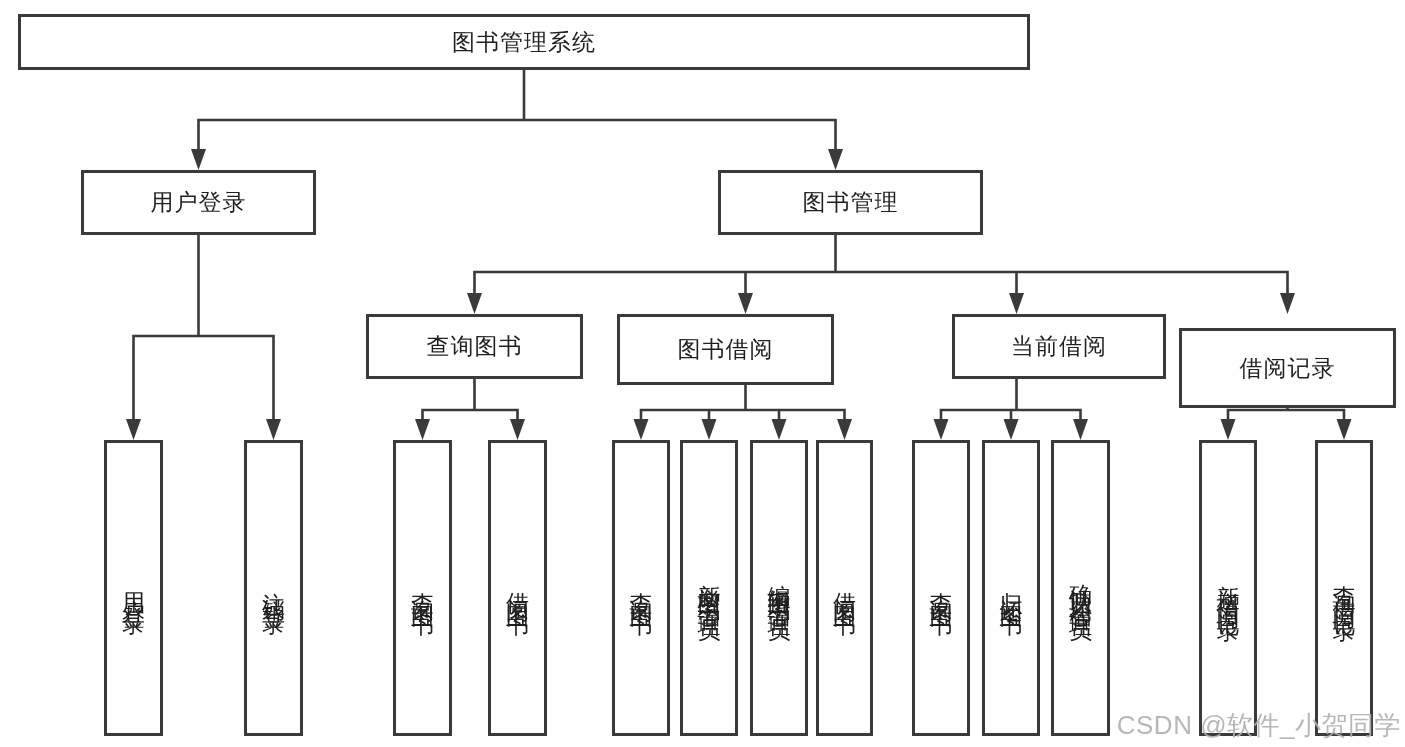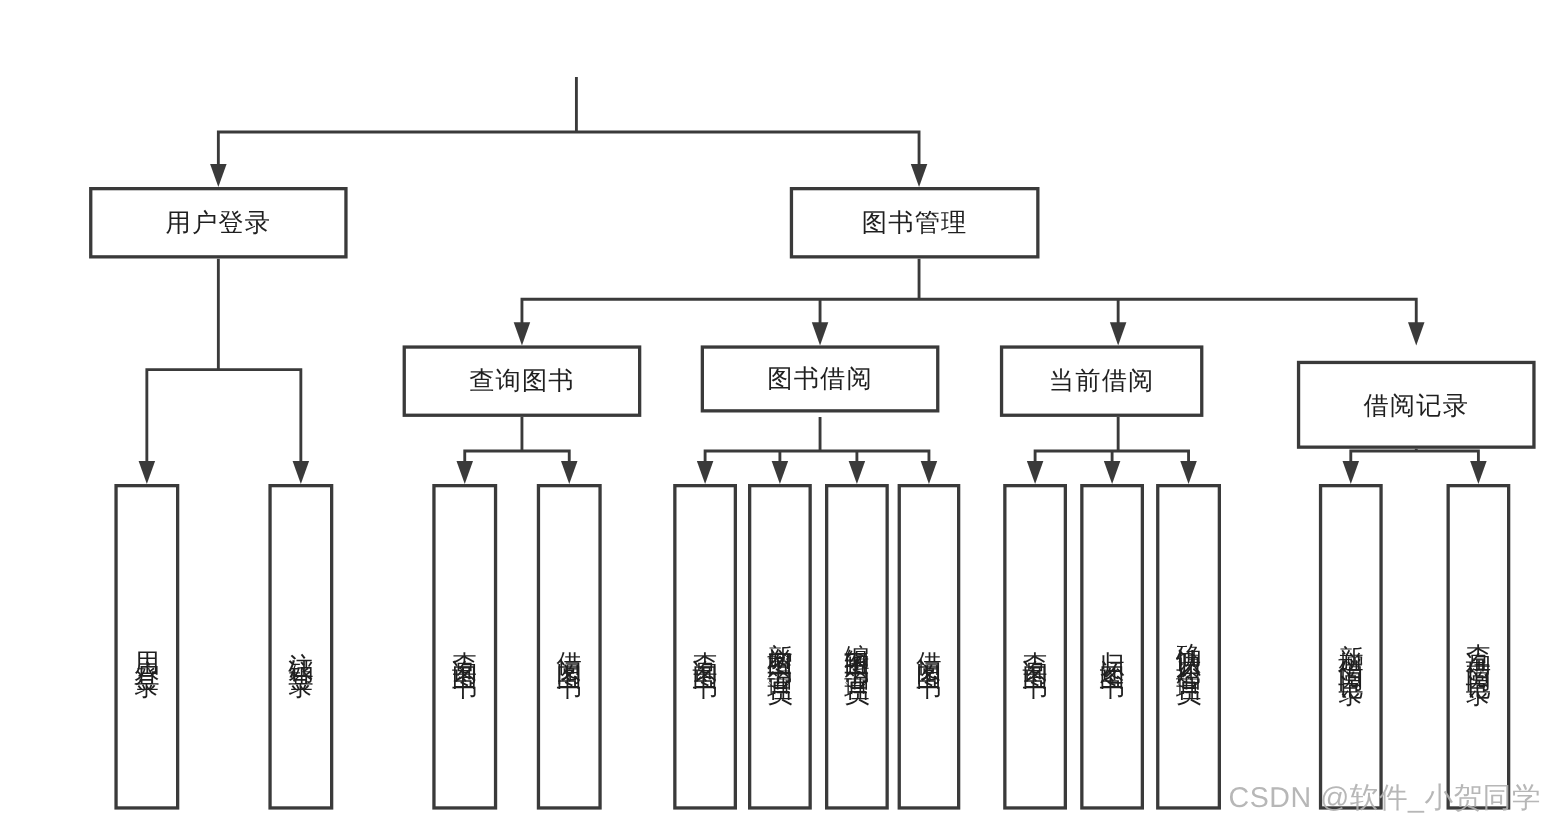--- a/index.html
+++ b/index.html
@@ -74,35 +74,38 @@
     <path d="M1016.5 379 V410 M941 422 V410 H1080.5 V422 M1011 410 V422"></path>
     <polygon points="933.5,419 948.5,419 941,440"></polygon>
     <polygon points="1003.5,419 1018.5,419 1011,440"></polygon>
     <polygon points="1073,419 1088,419 1080.5,440"></polygon>
 
     <path d="M1287.5 379 V410 M1228 422 V410 H1344 V422"></path>
     <polygon points="1220.5,419 1235.5,419 1228,440"></polygon>
     <polygon points="1336.5,419 1351.5,419 1344,440"></polygon>
   </svg>
 
+  <div class="box h-box" style="left:18px;top:14px;width:1012px;height:56px">
+    <span class="label">图书管理系统</span>
+  </div>
 
   <div class="box h-box" style="left:81px;top:170px;width:235px;height:65px">
     <span class="label">用户登录</span>
   </div>
-  <div class="box h-box" style="left:718px;top:170px;width:227px;height:65px">
+  <div class="box h-box" style="left:718px;top:170px;width:265px;height:65px">
     <span class="label">图书管理</span>
   </div>
 
   <div class="box h-box" style="left:366px;top:314px;width:217px;height:65px">
     <span class="label">查询图书</span>
   </div>
-  <div class="box h-box" style="left:637px;top:314px;width:217px;height:61px">
+  <div class="box h-box" style="left:617px;top:314px;width:217px;height:71px">
     <span class="label">图书借阅</span>
   </div>
-  <div class="box h-box" style="left:909px;top:314px;width:185px;height:65px">
+  <div class="box h-box" style="left:952px;top:314px;width:214px;height:65px">
     <span class="label">当前借阅</span>
   </div>
   <div class="box h-box" style="left:1179px;top:328px;width:217px;height:80px">
     <span class="label">借阅记录</span>
   </div>
 
   <div class="box v-box" style="left:104px;top:440px;width:59px;height:296px">
     <span class="label">用户登录</span>
   </div>
   <div class="box v-box" style="left:244px;top:440px;width:59px;height:296px">

